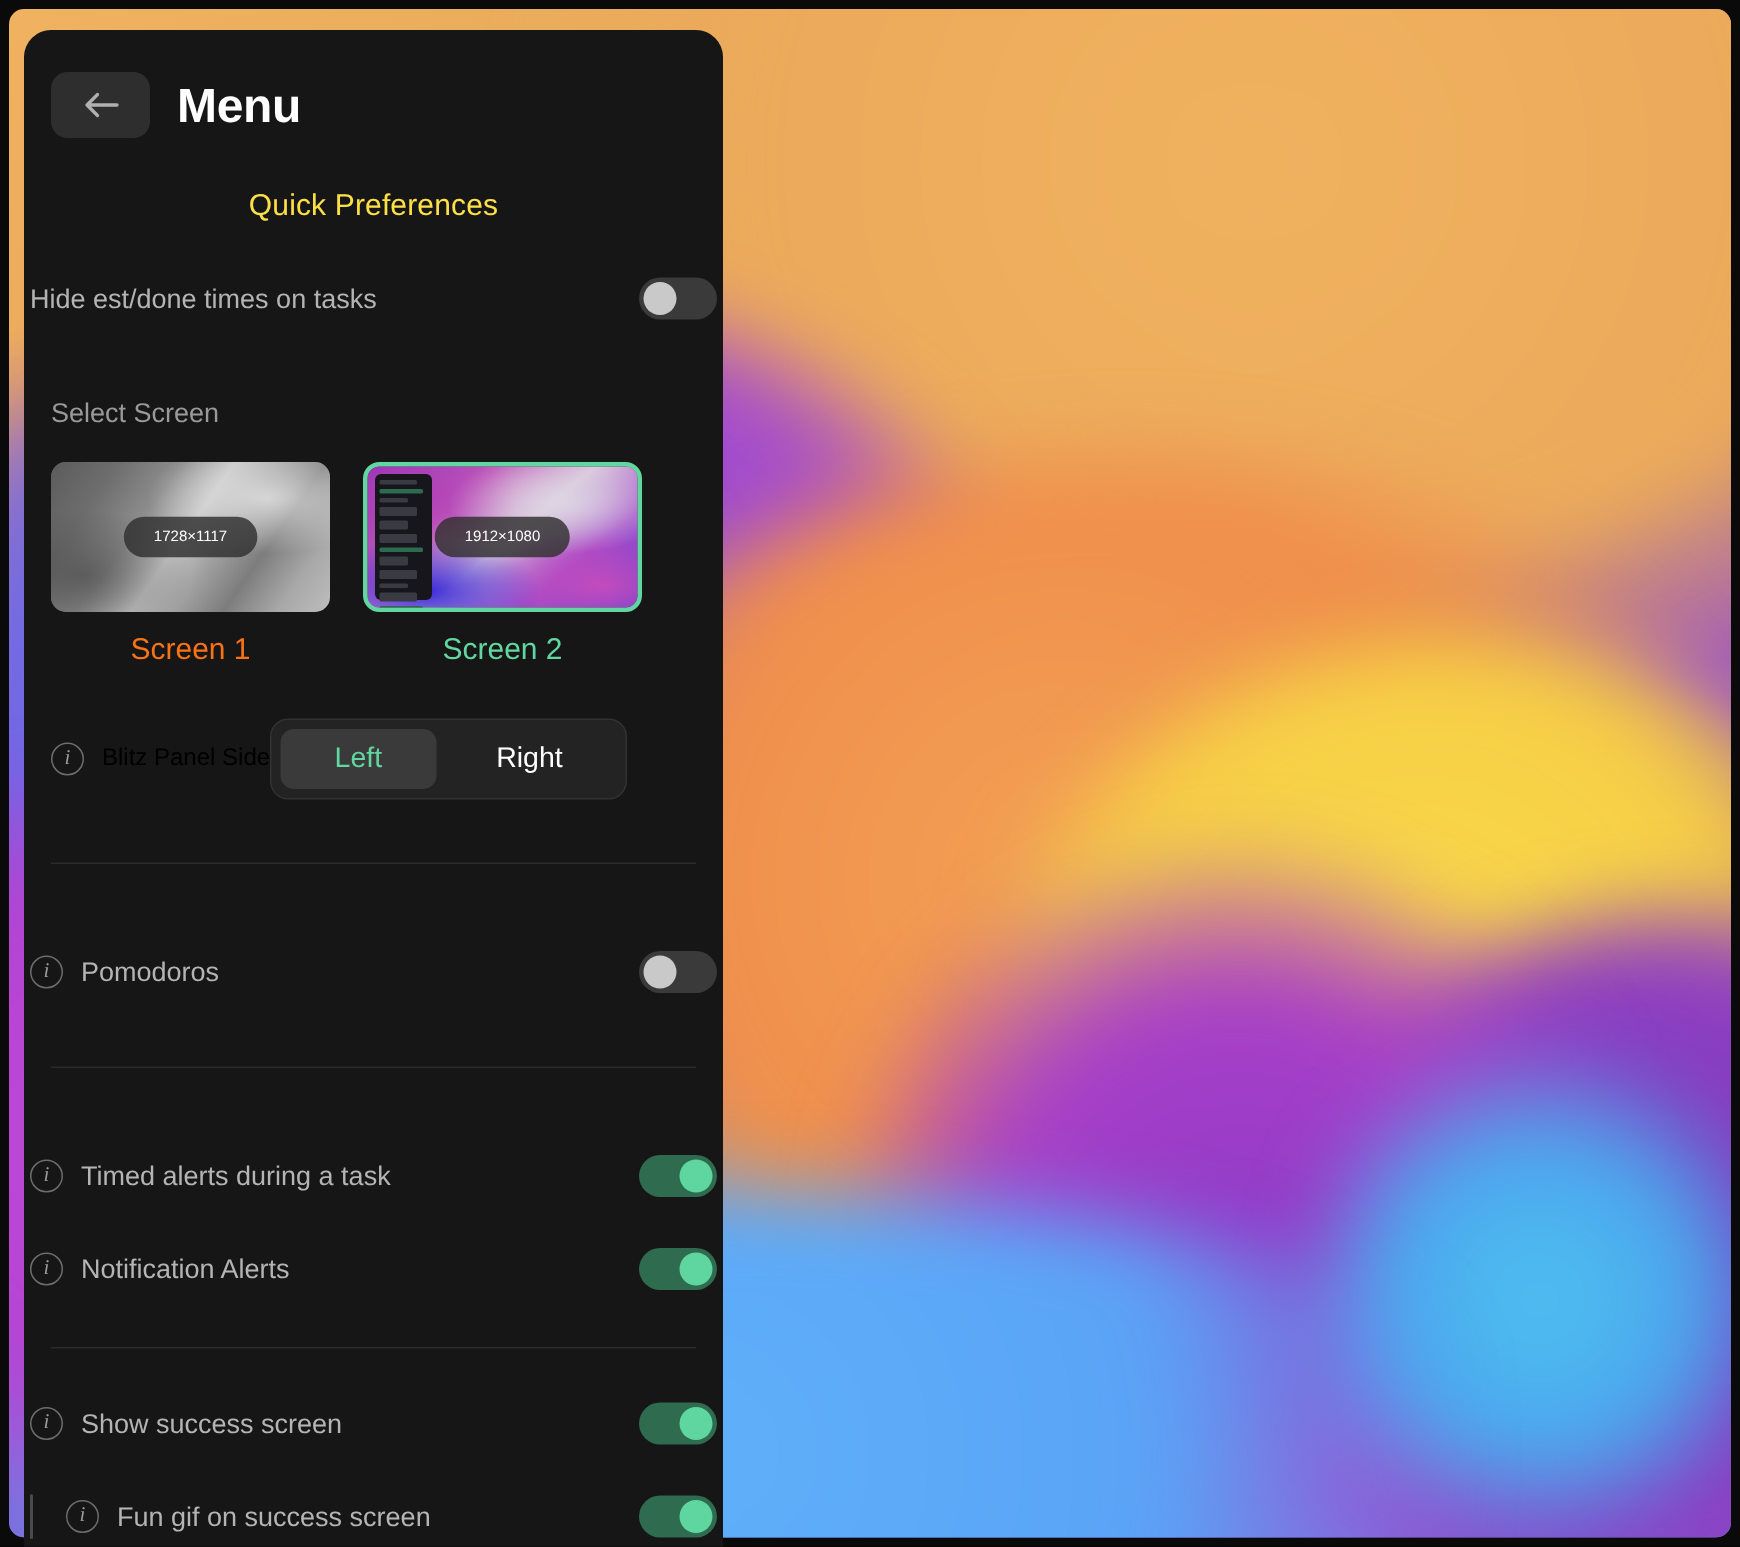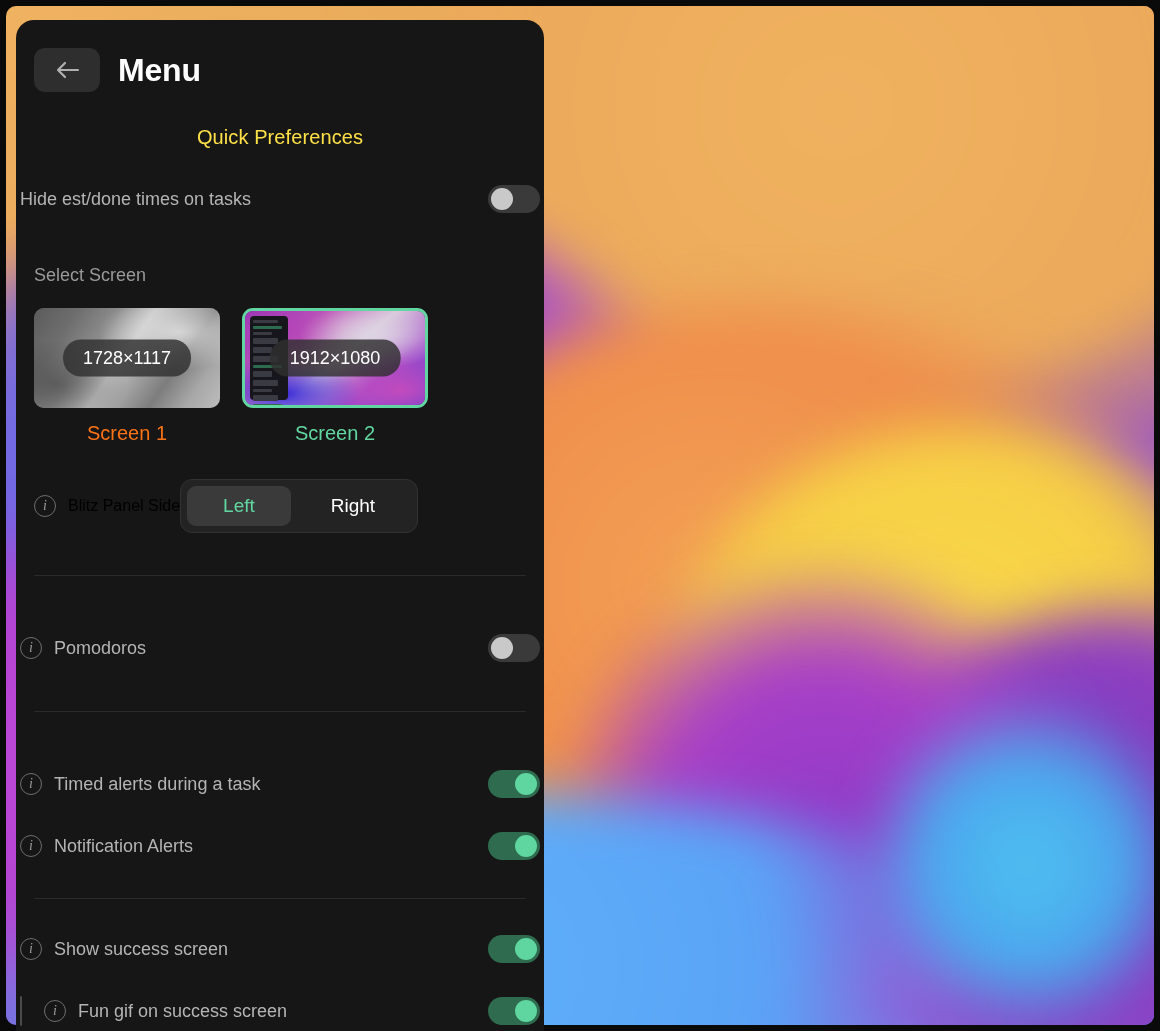--- a/index.html
+++ b/index.html
@@ -77,21 +77,21 @@
   }
   .b-magenta-left{
     width:360px;height:520px; left:-120px; top:520px;
     background:radial-gradient(circle at 60% 45%, #c24ad8 0%, #b444d2 48%, rgba(180,68,210,0) 78%);
   }
 
   
   #panel{
     position:absolute;
     left:16px; top:20px;
-    width:528px; height:1011px;
+    width:466px; height:1011px;
     background:#161616;
     border-top-left-radius:18px;
     border-top-right-radius:18px;
     overflow:hidden;
     z-index:5;
   }
 
   
   .header{
     display:flex; align-items:center; gap:18px;
@@ -224,21 +224,21 @@
   .mini-app .bar.w1{ width:78%; }
   .mini-app .bar.w2{ width:92%; background:#2d6b4f; }
   .mini-app .bar.w3{ width:60%; }
   .mini-app .bar.tall{ height:6px; }
   .res-pill{
     position:absolute;
     left:50%; top:50%;
     transform:translate(-50%,-50%);
     background:rgba(48,48,48,.82);
     color:#fff;
-    font-size:18px;
+    font-size:10px;
     padding:8px 20px;
     border-radius:18px;
     white-space:nowrap;
   }
   .screen-name{
     text-align:center;
     margin-top:14px;
     font-size:20px;
     color:#f97316;
   }

